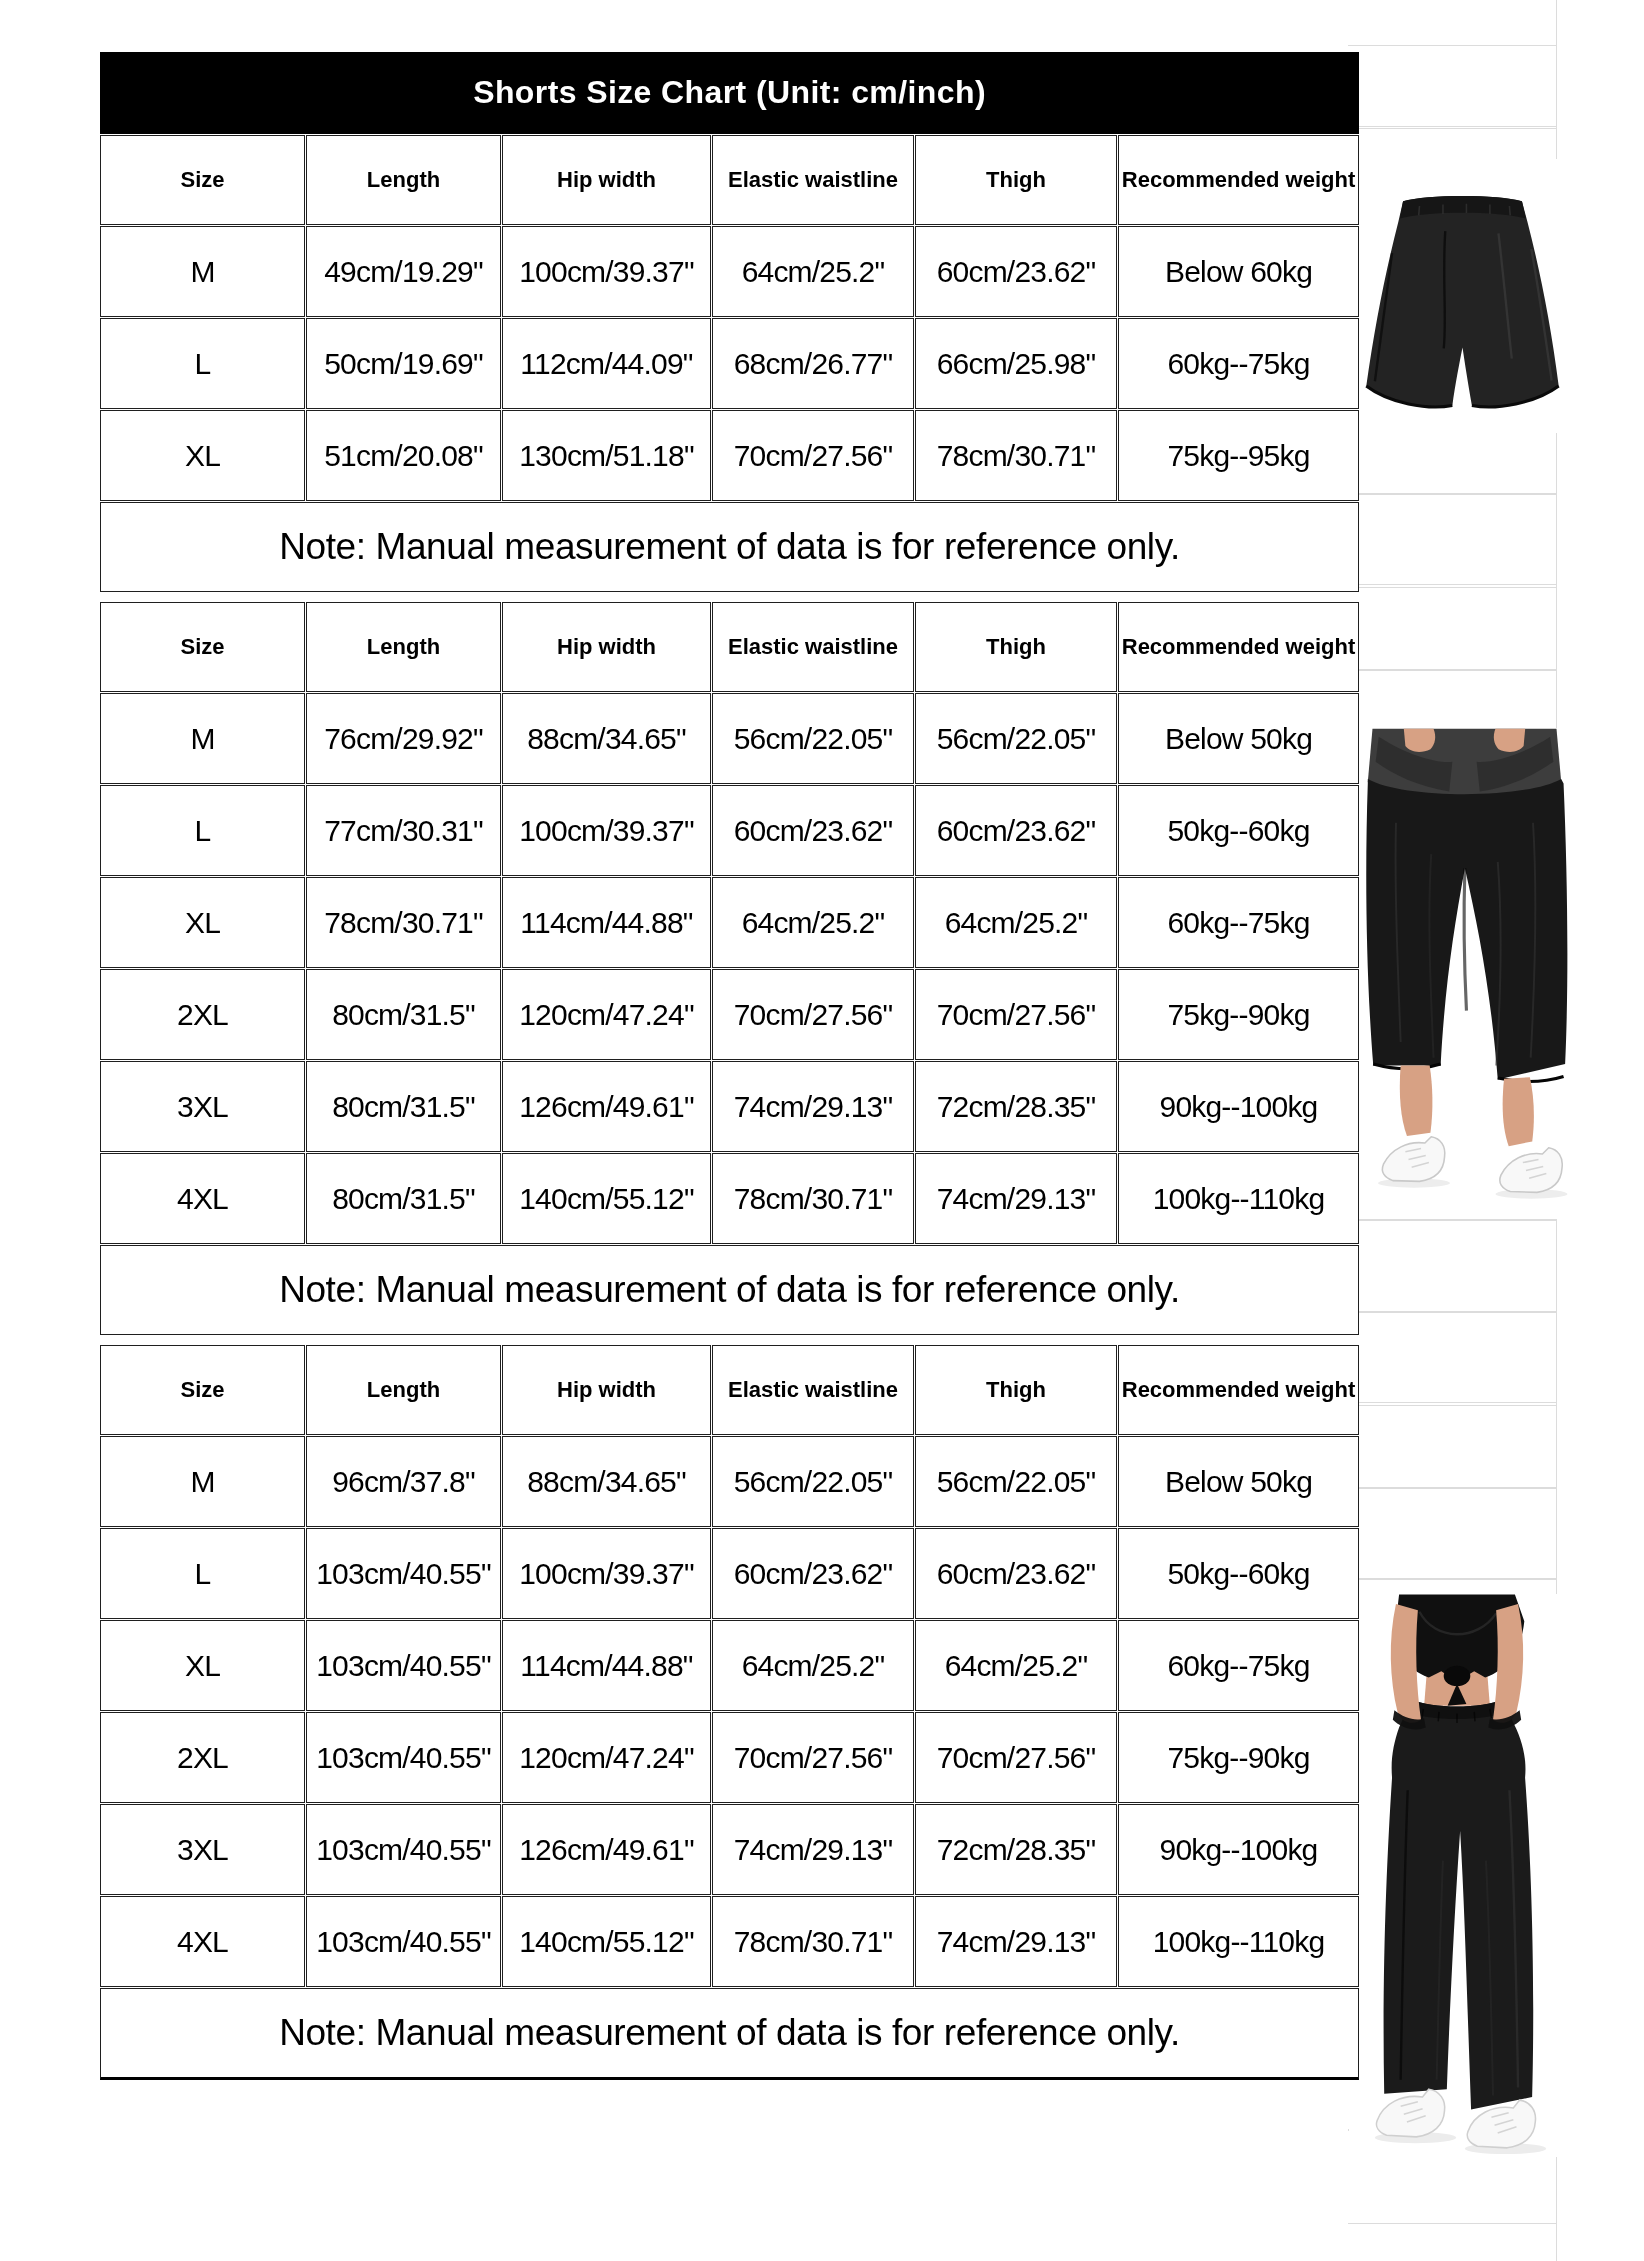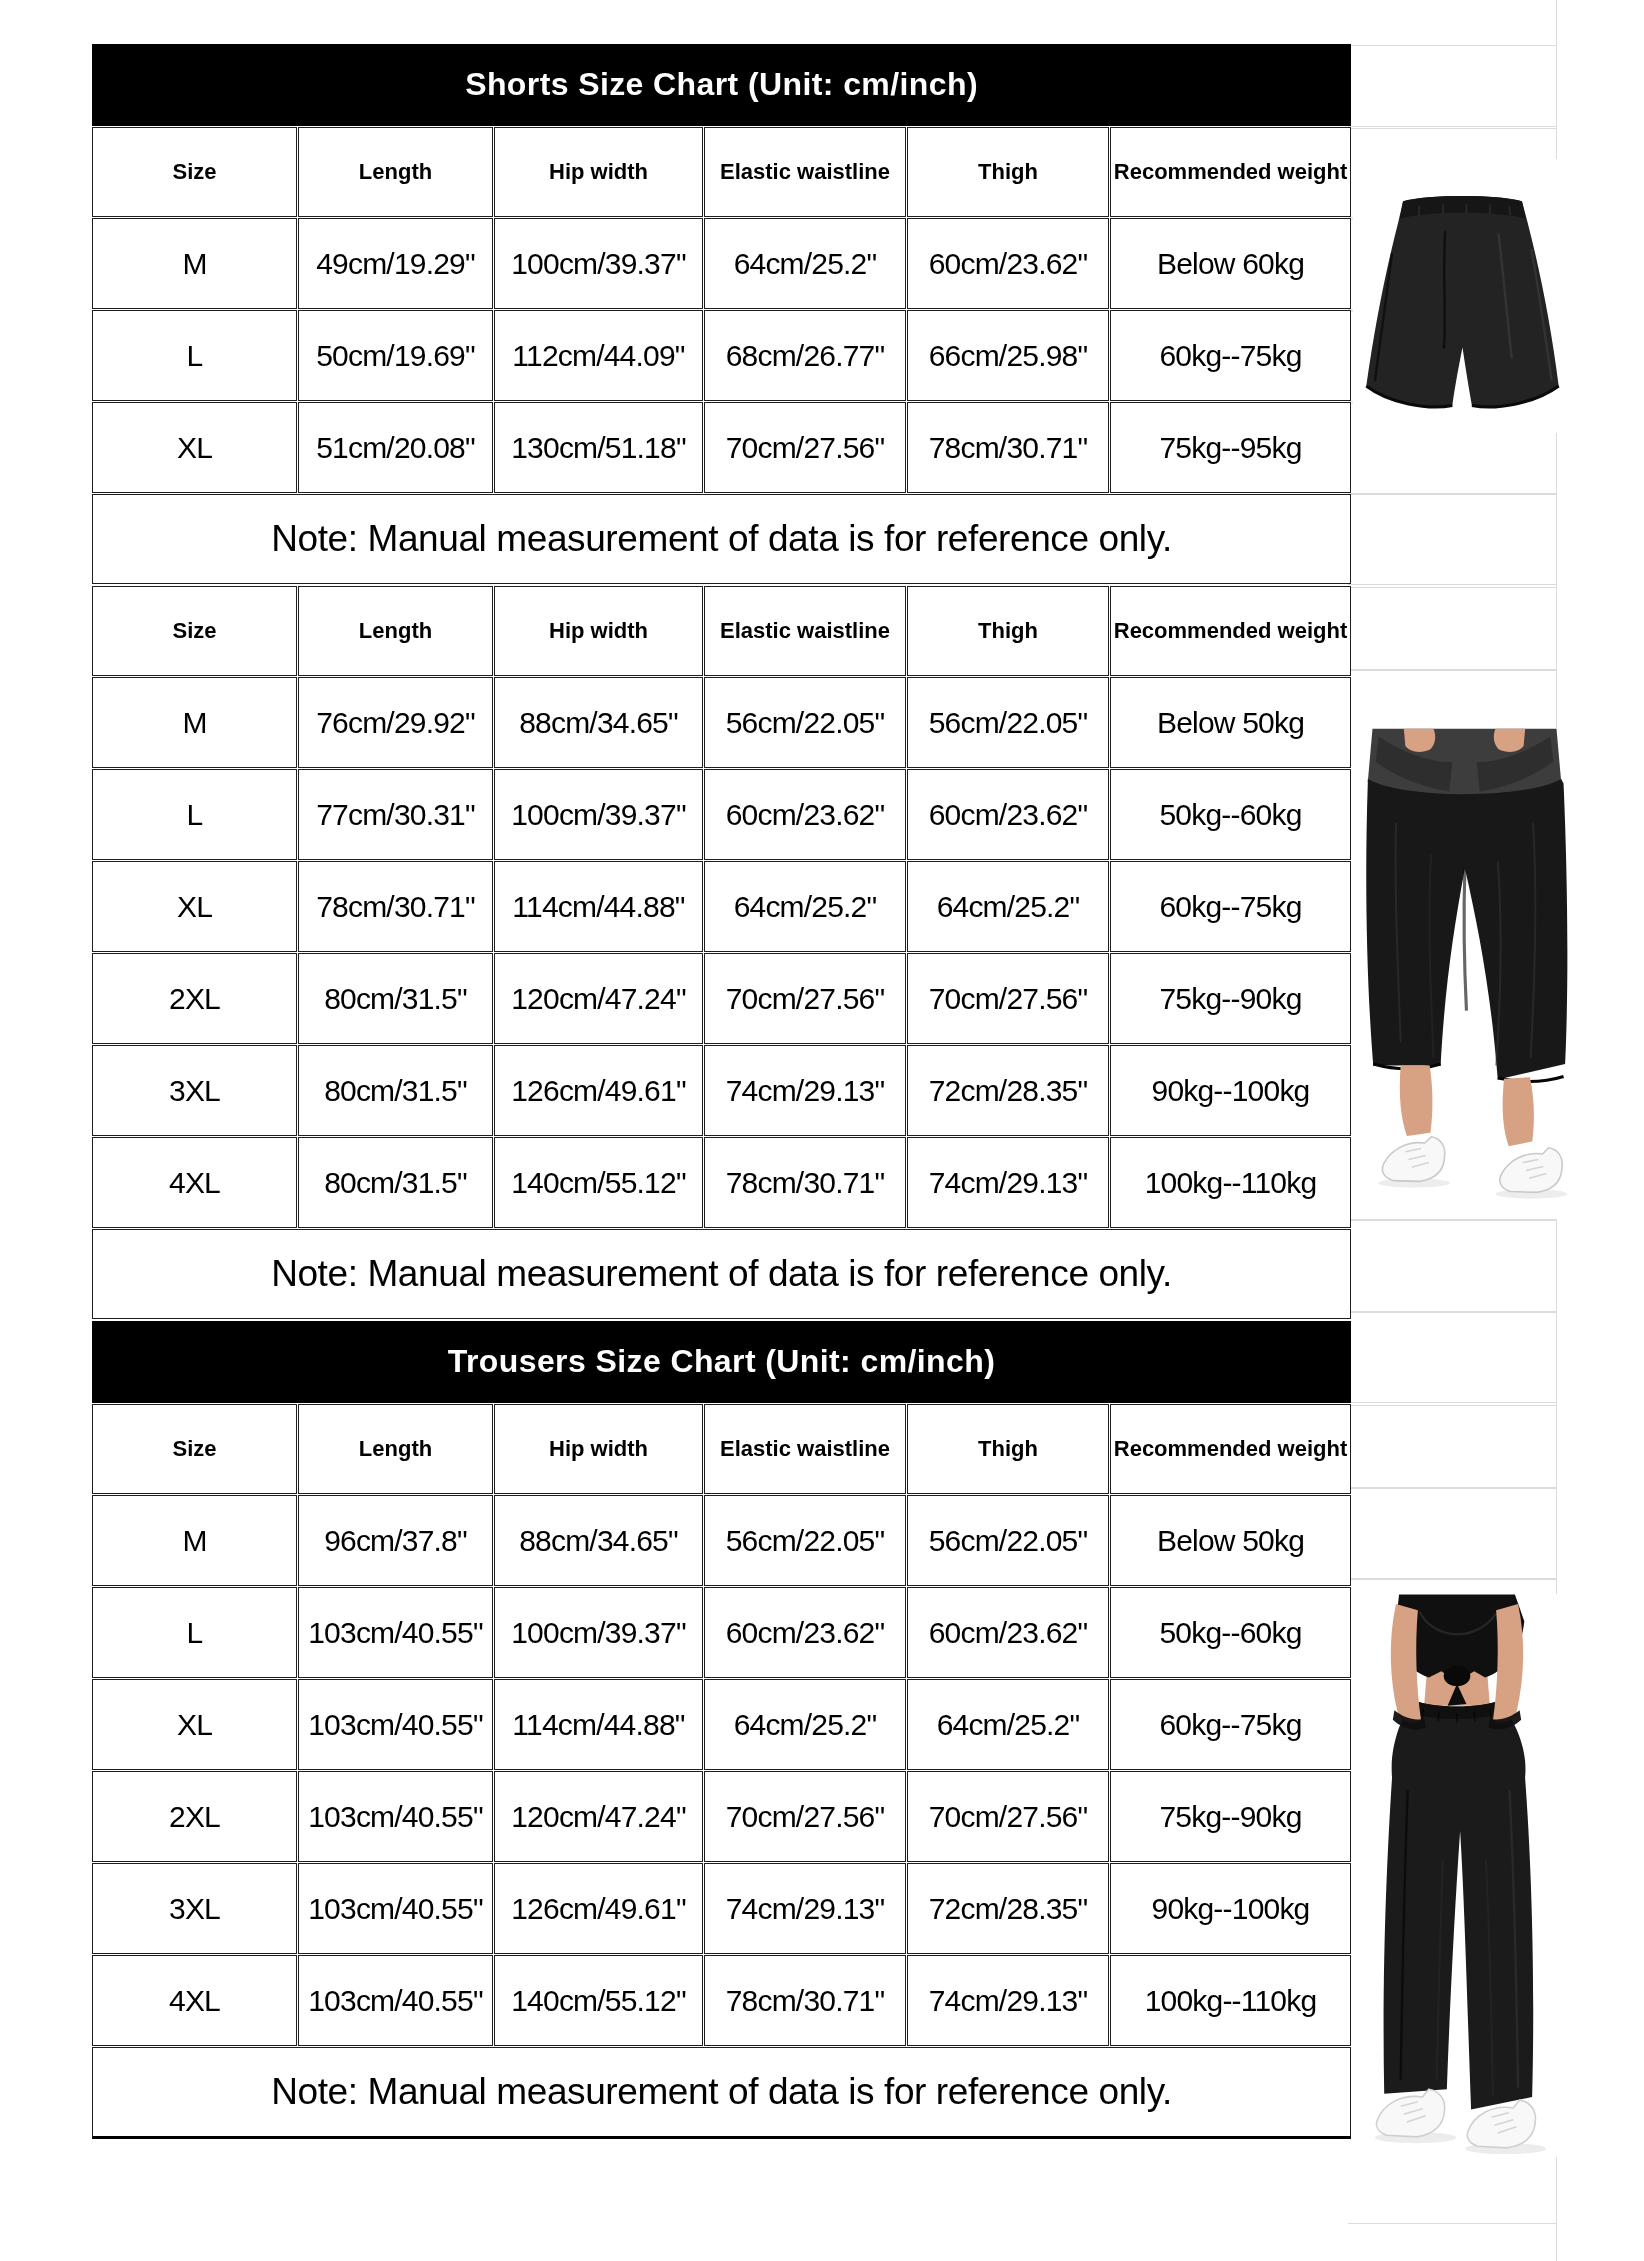--- a/index.html
+++ b/index.html
@@ -11,21 +11,21 @@
   .h-light-line{position:absolute;left:1348px;width:209px;height:0.8px;background:#dcdcdc;}
   .v-light-line{position:absolute;left:1556px;top:0;width:0.8px;height:2261px;background:#dcdcdc;}
   .product-photo{position:absolute;background:#ffffff;z-index:1;}
   .product-photo svg{display:block;width:100%;height:100%;}
   #photo-shorts{left:1353px;top:159px;width:219px;height:274px;}
   #photo-cropped{left:1349px;top:728px;width:231px;height:491px;}
   #photo-trousers{left:1349px;top:1594px;width:216px;height:563px;}
   #tables-region{position:absolute;left:91px;top:43px;width:1253px;z-index:2;}
   table.size-table{
     border-collapse:separate; border-spacing:1.6px; table-layout:fixed;
-    width:1253px; margin:0; padding:0;
+    width:1253px; margin:8px; padding:0;
   }
   table.size-table td{
     border:0.8px solid #1f1f1f; text-align:center; vertical-align:middle;
     padding:0; line-height:1.12; background:#fff; overflow:hidden;
   }
   tr.row-title td{
     background:#000000; color:#ffffff; font-weight:bold; font-size:32px;
     height:80px; border-color:#000000; letter-spacing:0.4px;
   }
   tr.row-header td{font-weight:bold; font-size:22px; height:88px;}
@@ -280,23 +280,20 @@
     <table class="size-table">
       <colgroup>
         <col style="width: 205px;">
         <col style="width: 195px;">
         <col style="width: 209px;">
         <col style="width: 202px;">
         <col style="width: 202px;">
         <col style="width: 241px;">
       </colgroup>
       <tbody>
-        <tr class="row-title">
-          <td colspan="6">Trousers Size Chart (Unit: cm/inch)</td>
-        </tr>
         <tr class="row-header">
           <td>Size</td>
           <td>Length</td>
           <td>Hip width</td>
           <td>Elastic waistline</td>
           <td>Thigh</td>
           <td>Recommended weight</td>
         </tr>
         <tr class="row-data">
           <td>M</td>

